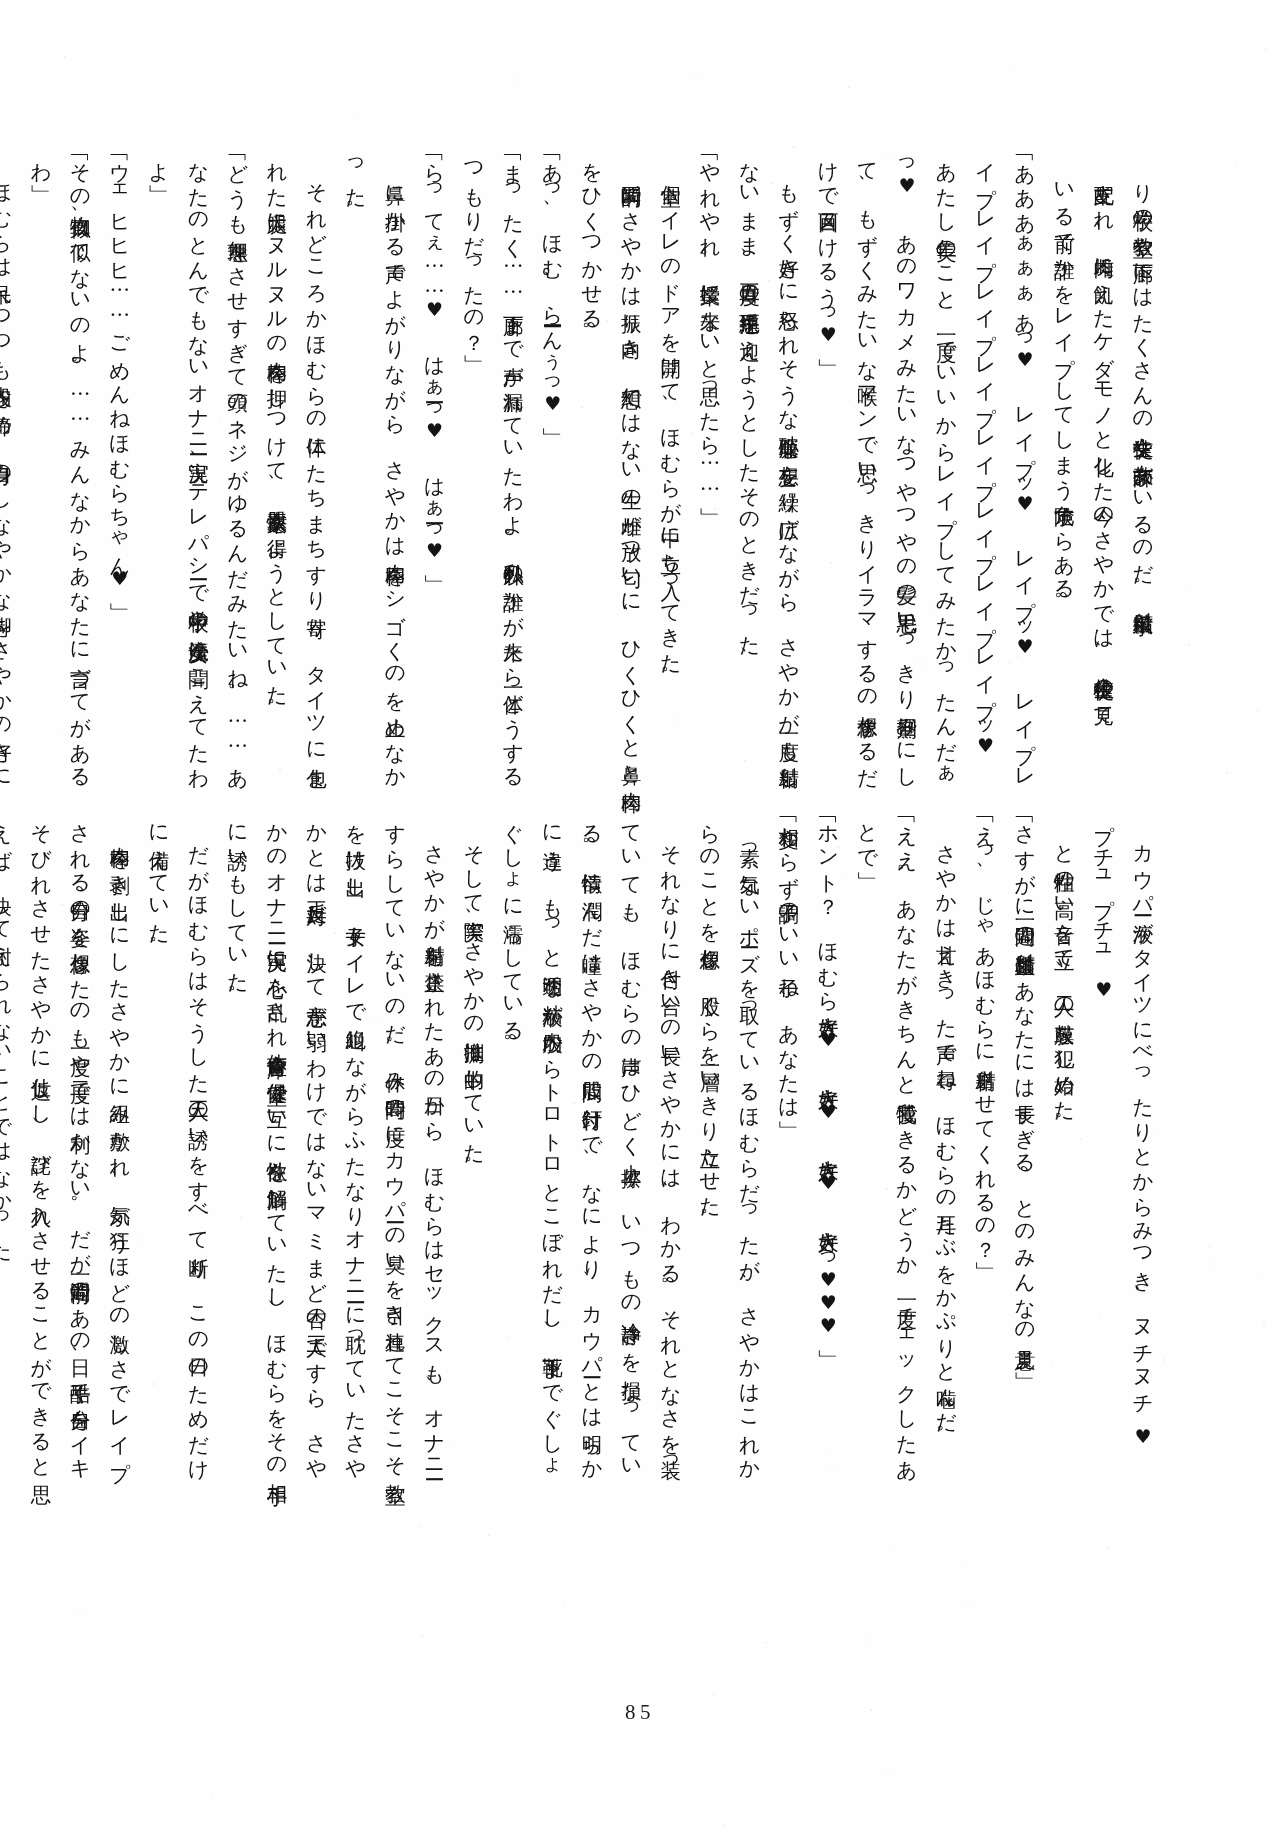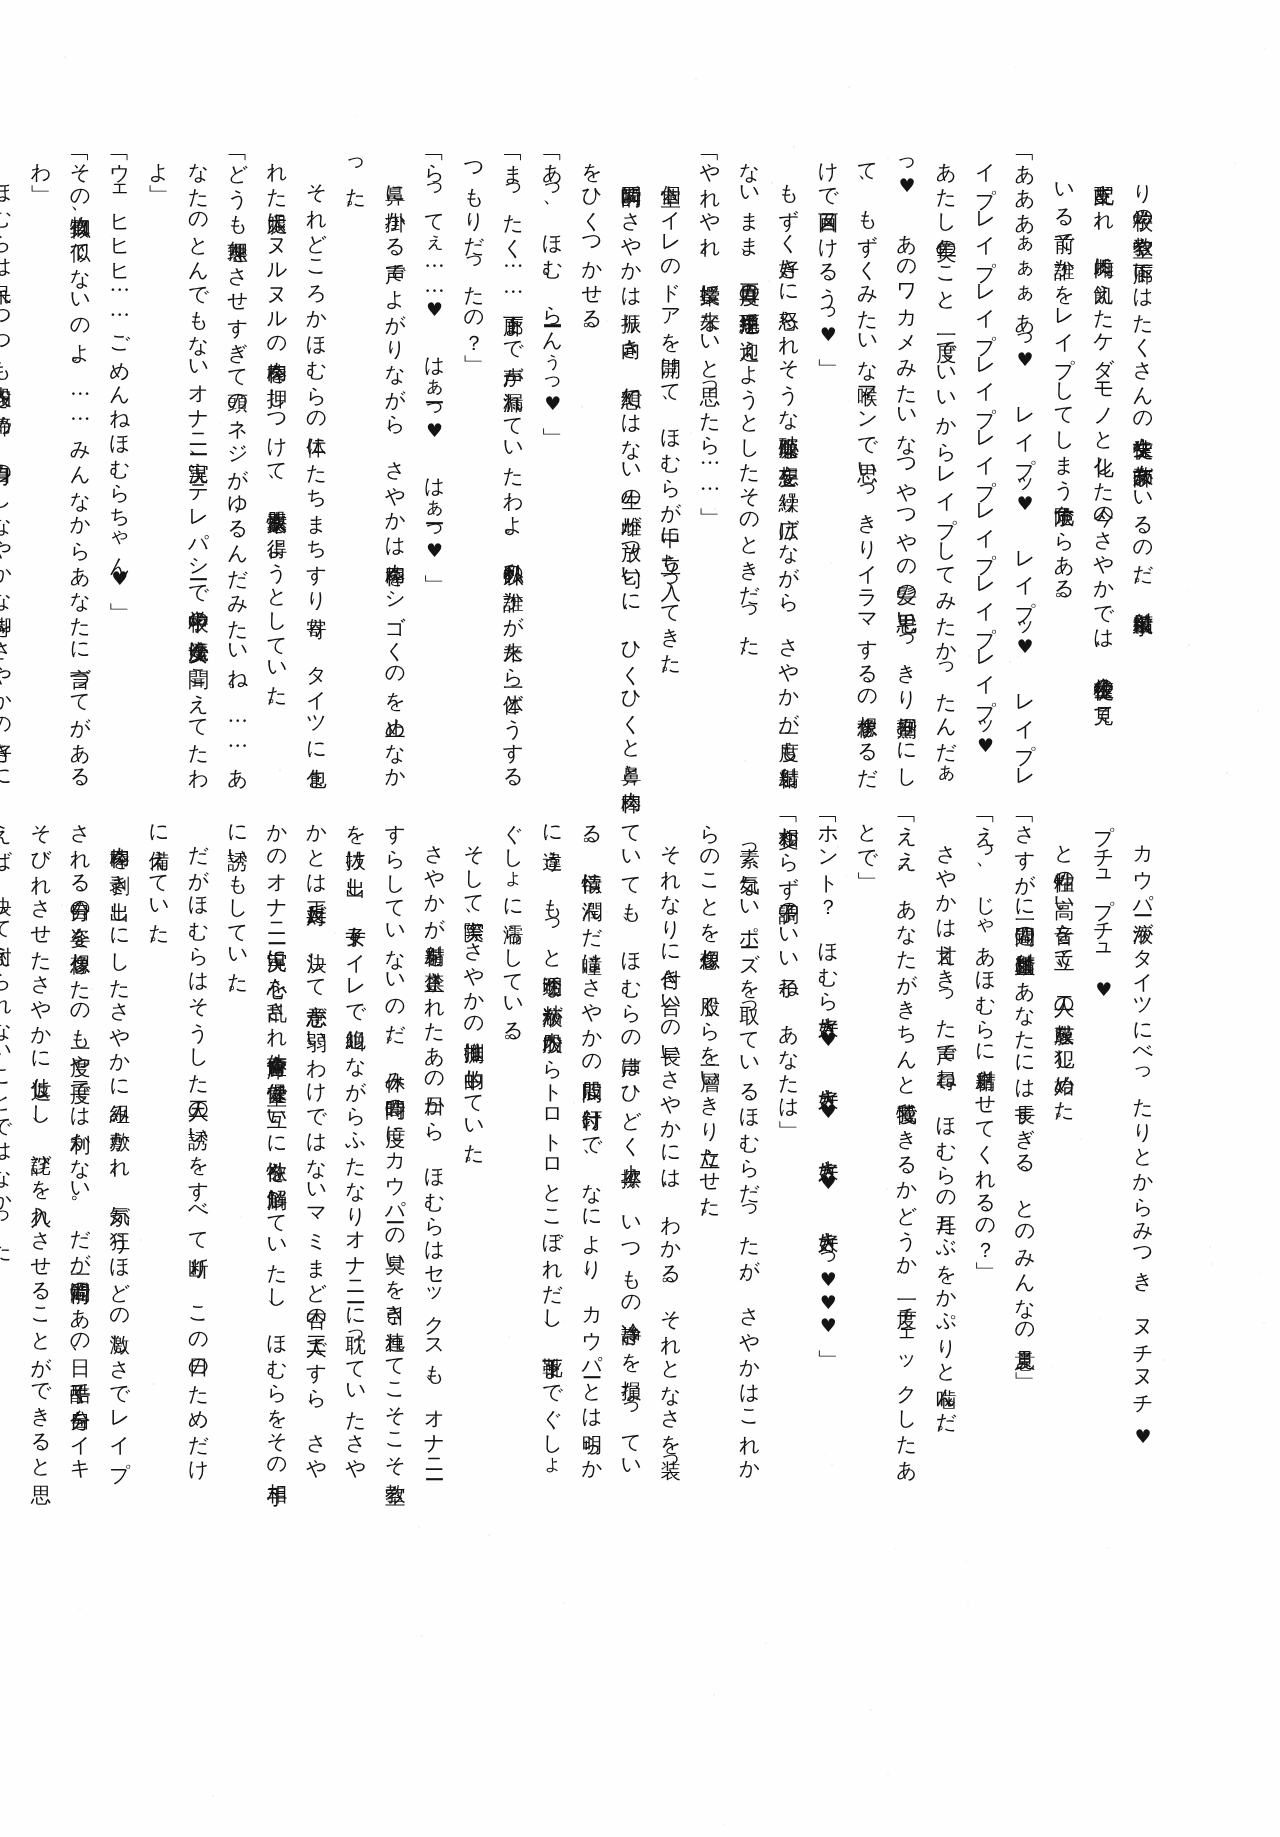--- a/index.html
+++ b/index.html
@@ -123,20 +123,21 @@
       <p class="dialog">「ホント？　ほむら大好き<span class="hrt">♥</span>　大好き<span class="hrt">♥</span>　大好き<span class="hrt">♥</span>　大好きっ<span class="hrt">♥</span><span class="hrt">♥</span><span class="hrt">♥</span>」</p>
       <p class="dialog">「相変わらず調子のいい子ね、あなたは」</p>
       <p>素っ気ないポーズを取っているほむらだったが、さやかはこれからのことを想像し、股ぐらを一層いきり立たせた。</p>
       <p>それなりに付き合いの長いさやかには、わかる。それとなさを装っていても、ほむらの声はひどく上擦り、いつもの冷静さを損なっている。情欲に潤んだ瞳はさやかの股間に釘付けで、なにより、カウパーとは明らかに違う、もっと透明な粘液が内股からトロトロとこぼれだし、靴下までぐしょぐしょに濡らしている。</p>
       <p>そして実際、さやかの推測は的中していた。</p>
       <p>さやかが射精を禁止されたあの日から、ほむらはセックスも、オナニーすらしていないのだ。休み時間の度にカウパーの臭いを引き連れてこそこそ教室を抜け出し、女子トイレで絶叫しながらふたなりオナニーに耽っていたさやかとは正反対だ。決して意志が弱いわけではないマミまど杏の三人ですら、さやかのオナニー実況に心を乱され体育倉庫や保健室で互いに性欲を解消していたし、ほむらをその相手に誘いもしていた。</p>
       <p>だがほむらはそうした三人の誘いをすべて断り、この日のためだけに備えていた。</p>
       <p>肉棒を剥き出しにしたさやかに組み敷かれ、気が狂うほどの激しさでレイプされる自分の姿を想像したのも一度や二度では利かない。だが一週間前のあの日、手酷く自分をイキそびれさせたさやかに仕返しし、詫びを入れさせることができると思えば、決して耐えられないことではなかった。</p>
     </div>
 
+  <div id="page-number">85</div>
 
 <div class="speckle" style="left: 446.874px; top: 1439.59px; opacity: 0.18;"></div>
     <div class="speckle" style="left: 239.604px; top: 1215.8px; opacity: 0.35;"></div>
     <div class="speckle" style="left: 713.089px; top: 1693.76px; opacity: 0.43;"></div>
     <div class="speckle" style="left: 356.11px; top: 114.505px; opacity: 0.24;"></div>
     <div class="speckle" style="left: 1188.33px; top: 589.295px; opacity: 0.23;"></div>
     <div class="speckle" style="left: 768px; top: 280.373px; opacity: 0.48;"></div>
     <div class="speckle" style="left: 211.94px; top: 1795.43px; opacity: 0.32;"></div>
     <div class="speckle" style="left: 1208.98px; top: 1246.49px; opacity: 0.38;"></div>
     <div class="speckle" style="left: 764.744px; top: 1642.44px; opacity: 0.4;"></div>

